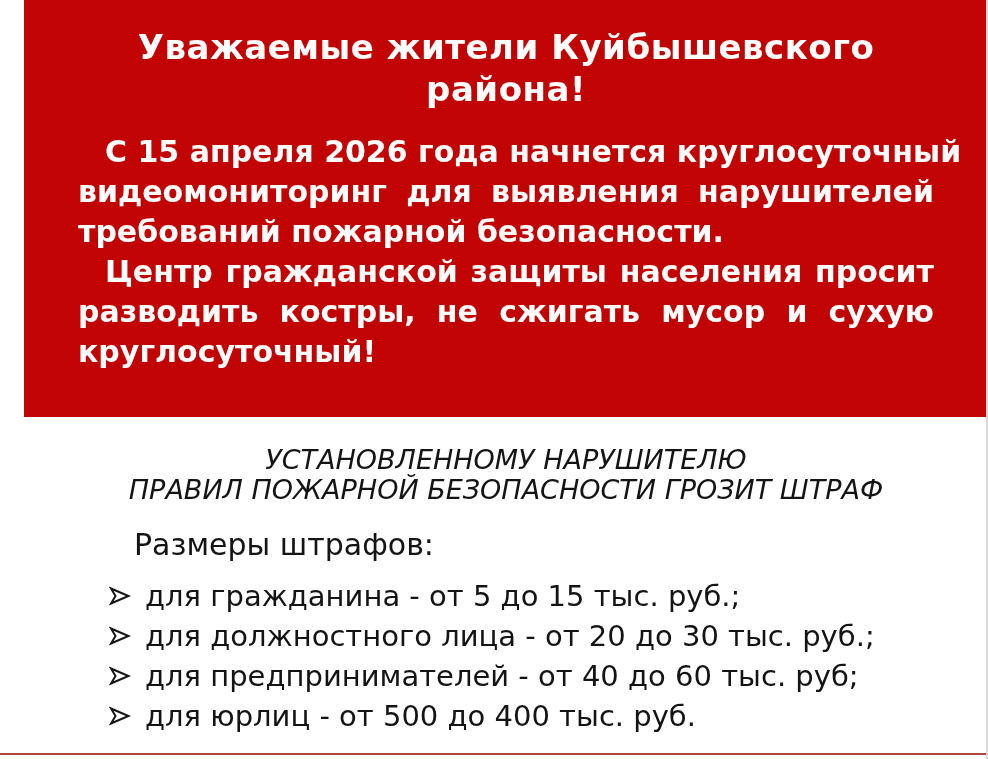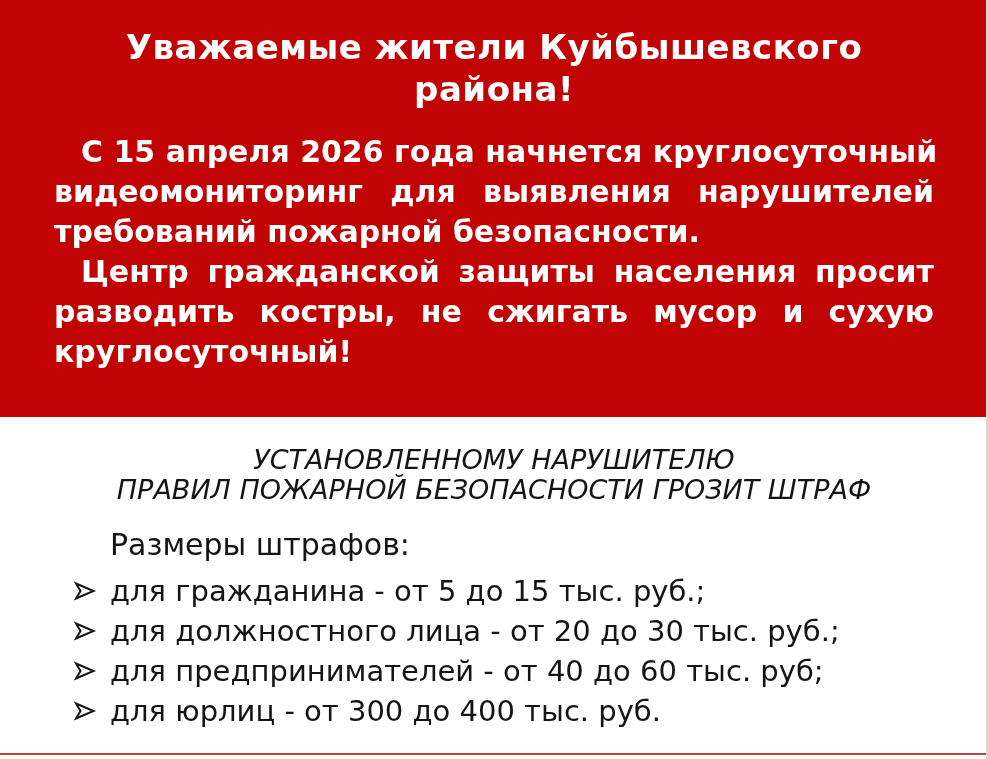--- a/index.html
+++ b/index.html
@@ -3,20 +3,21 @@
 <meta charset="utf-8">
 <style>
   html,body{margin:0;padding:0;background:#ffffff;}
   .poster{
     position:relative;
     width:988px;height:759px;
     background:#ffffff;
     overflow:hidden;
     font-family:"DejaVu Sans","Liberation Sans",sans-serif;
     box-sizing:border-box;
+    padding-left:24px;
   }
   
   .red-banner{
     box-sizing:border-box;
     width:100%;height:417px;
     background:var(--banner-bg,#C20303);
     color:var(--banner-fg,#ffffff);
     padding:26px 54px 0 54px;
   }
   .banner-title{
@@ -51,21 +52,21 @@
     margin:0 0 20px 0;
     font-style:italic;
   }
   .fines-label{
     font-size:30px;
     line-height:40px;
     margin:0 0 6px 110px;
   }
   .fines-list{
     list-style:none;
-    margin:0;padding:0 40px 0 74px;
+    margin:11px;padding:0 40px 0 74px;
   }
   .fines-item{
     display:flex;
     align-items:center;
     height:40px;
     font-size:29px;
   }
   .bullet-icon{
     flex:0 0 auto;
     width:22px;height:22px;
@@ -131,20 +132,20 @@
       <li class="fines-item">
         <svg class="bullet-icon" viewBox="0 0 22 22">
             <polygon points="2,3.5 19.5,11 2,18.5 6.5,11" fill="#ffffff" stroke="#141414" stroke-width="2" stroke-linejoin="miter"></polygon>
           </svg>
         <span>для предпринимателей - от 40 до 60 тыс. руб;</span>
       </li>
       <li class="fines-item">
         <svg class="bullet-icon" viewBox="0 0 22 22">
             <polygon points="2,3.5 19.5,11 2,18.5 6.5,11" fill="#ffffff" stroke="#141414" stroke-width="2" stroke-linejoin="miter"></polygon>
           </svg>
-        <span>для юрлиц - от 300 до 400 тыс. руб.</span>
+        <span>для юрлиц - от 500 до 400 тыс. руб.</span>
       </li>
     </ul>
   </div>
 
   <div class="bottom-divider"></div>
   <div class="right-edge"></div>
 </div>
 
 </body></html>

